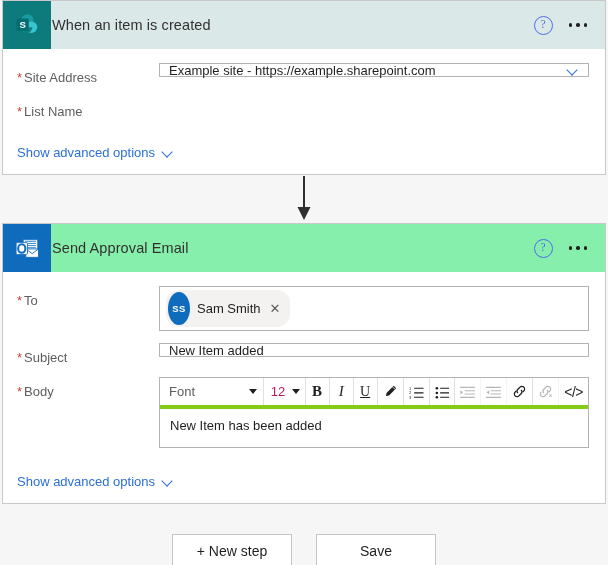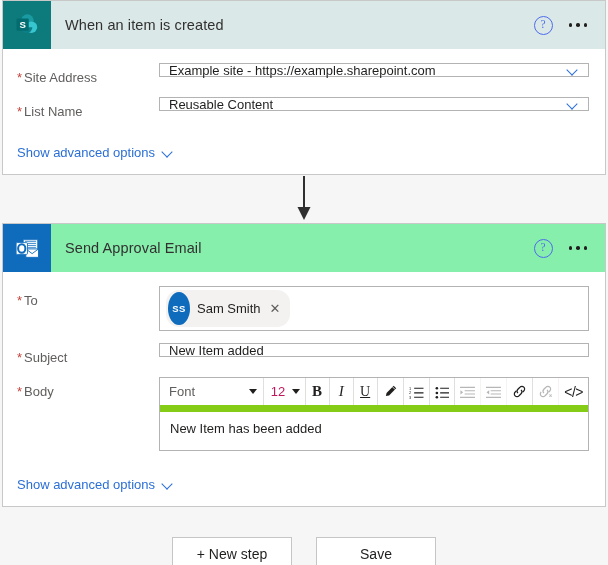--- a/index.html
+++ b/index.html
@@ -47,21 +47,21 @@
     display: flex;
     align-items: center;
     justify-content: center;
     box-sizing: border-box;
   }
   .app-icon.sharepoint { background: #0d7b7b; }
   .app-icon.outlook    { background: #0f6cbd; }
 
   .card-title {
     flex: 1 1 auto;
-    padding-left: 14px;
+    padding-left: 1px;
     font-size: 14.5px;
     color: #323130;
     letter-spacing: .1px;
   }
 
   .header-actions {
     display: flex;
     align-items: center;
     gap: 14px;
     padding-right: 16px;
@@ -196,21 +196,21 @@
 
   
   .rte {
     border: 1px solid #b3b3b3;
     background: #ffffff;
   }
   .rte-toolbar {
     display: flex;
     align-items: stretch;
     height: 27px;
-    border-bottom: 7px solid #84cc16;
+    border-bottom: 4px solid #84cc16;
     background: #ffffff;
   }
   .tb-btn {
     display: flex;
     align-items: center;
     justify-content: center;
     border-right: 1px solid #e1dfdd;
     box-sizing: border-box;
     cursor: pointer;
     color: #201f1e;
@@ -344,26 +344,20 @@
           <div class="input-box">
             <span class="value">Example site - https://example.sharepoint.com</span>
             <span class="chevron-down"></span>
           </div>
         </div>
       </div>
 
       <div class="form-row">
         <div class="field-label">
           <span class="req">*</span><span>List Name</span>
-        </div>
-        <div class="field-control">
-          <div class="input-box">
-            <span class="value">Reusable Content</span>
-            <span class="chevron-down"></span>
-          </div>
         </div>
       </div>
 
     </div>
 
     <div class="adv-options">
       <span>Show advanced options</span>
       <span class="adv-chevron"></span>
     </div>
     <div class="spacer-14"></div>

